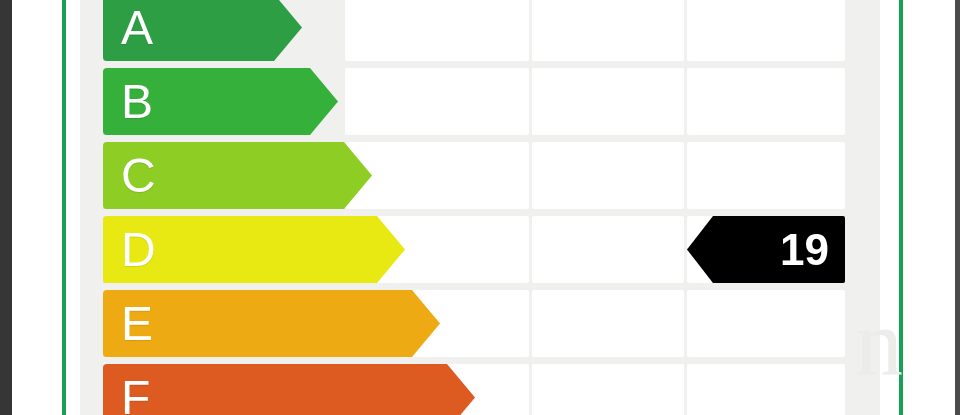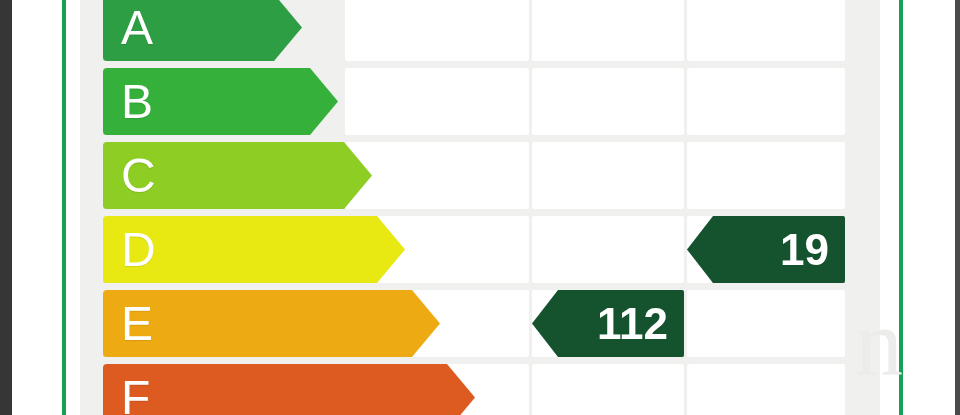--- a/index.html
+++ b/index.html
@@ -56,21 +56,21 @@
     text-shadow:0 1px 1px rgba(0,0,0,.10);
   }
   .band .sublabel{
     font-size:17px;color:#ffffff;font-weight:bold;
     padding-left:3px;padding-top:13px;
     white-space:nowrap;
   }
   
   .flag{
     position:absolute;top:0;height:67px;
-    background:#14532d;
+    background:#000000;
     display:flex;align-items:center;justify-content:flex-end;
     border-radius:0 2px 2px 0;
     box-shadow:0 1px 2px rgba(0,0,0,.25);
   }
   .flag .value{
     font-size:44px;color:#ffffff;font-weight:bold;
     padding-right:16px;line-height:1;
   }
   .flag-2{left:452px;width:152px;}
   .flag-3{left:607px;width:158px;}
@@ -128,23 +128,20 @@
         <span class="value">19</span>
       </div>
     </div>
     <div class="grid-row" style="top: 290px;">
       <div class="cell cell-1"></div>
       <div class="cell cell-2"></div>
       <div class="cell cell-3"></div>
       <div class="band" style="width: 337px; background: rgb(238, 170, 18); clip-path: polygon(0px 0px, calc(100% - 28px) 0px, 100% 50%, calc(100% - 28px) 100%, 0px 100%);">
         <span class="letter">E</span>
       </div>
-      <div class="flag flag-2" style="clip-path: polygon(26px 0px, 100% 0px, 100% 100%, 26px 100%, 0px 50%);">
-        <span class="value">112</span>
-      </div>
     </div>
     <div class="grid-row" style="top: 364px;">
       <div class="cell cell-1"></div>
       <div class="cell cell-2"></div>
       <div class="cell cell-3"></div>
       <div class="band" style="width: 372px; background: rgb(221, 91, 33); clip-path: polygon(0px 0px, calc(100% - 28px) 0px, 100% 50%, calc(100% - 28px) 100%, 0px 100%);">
         <span class="letter">F</span>
       </div>
     </div>
   </div>

